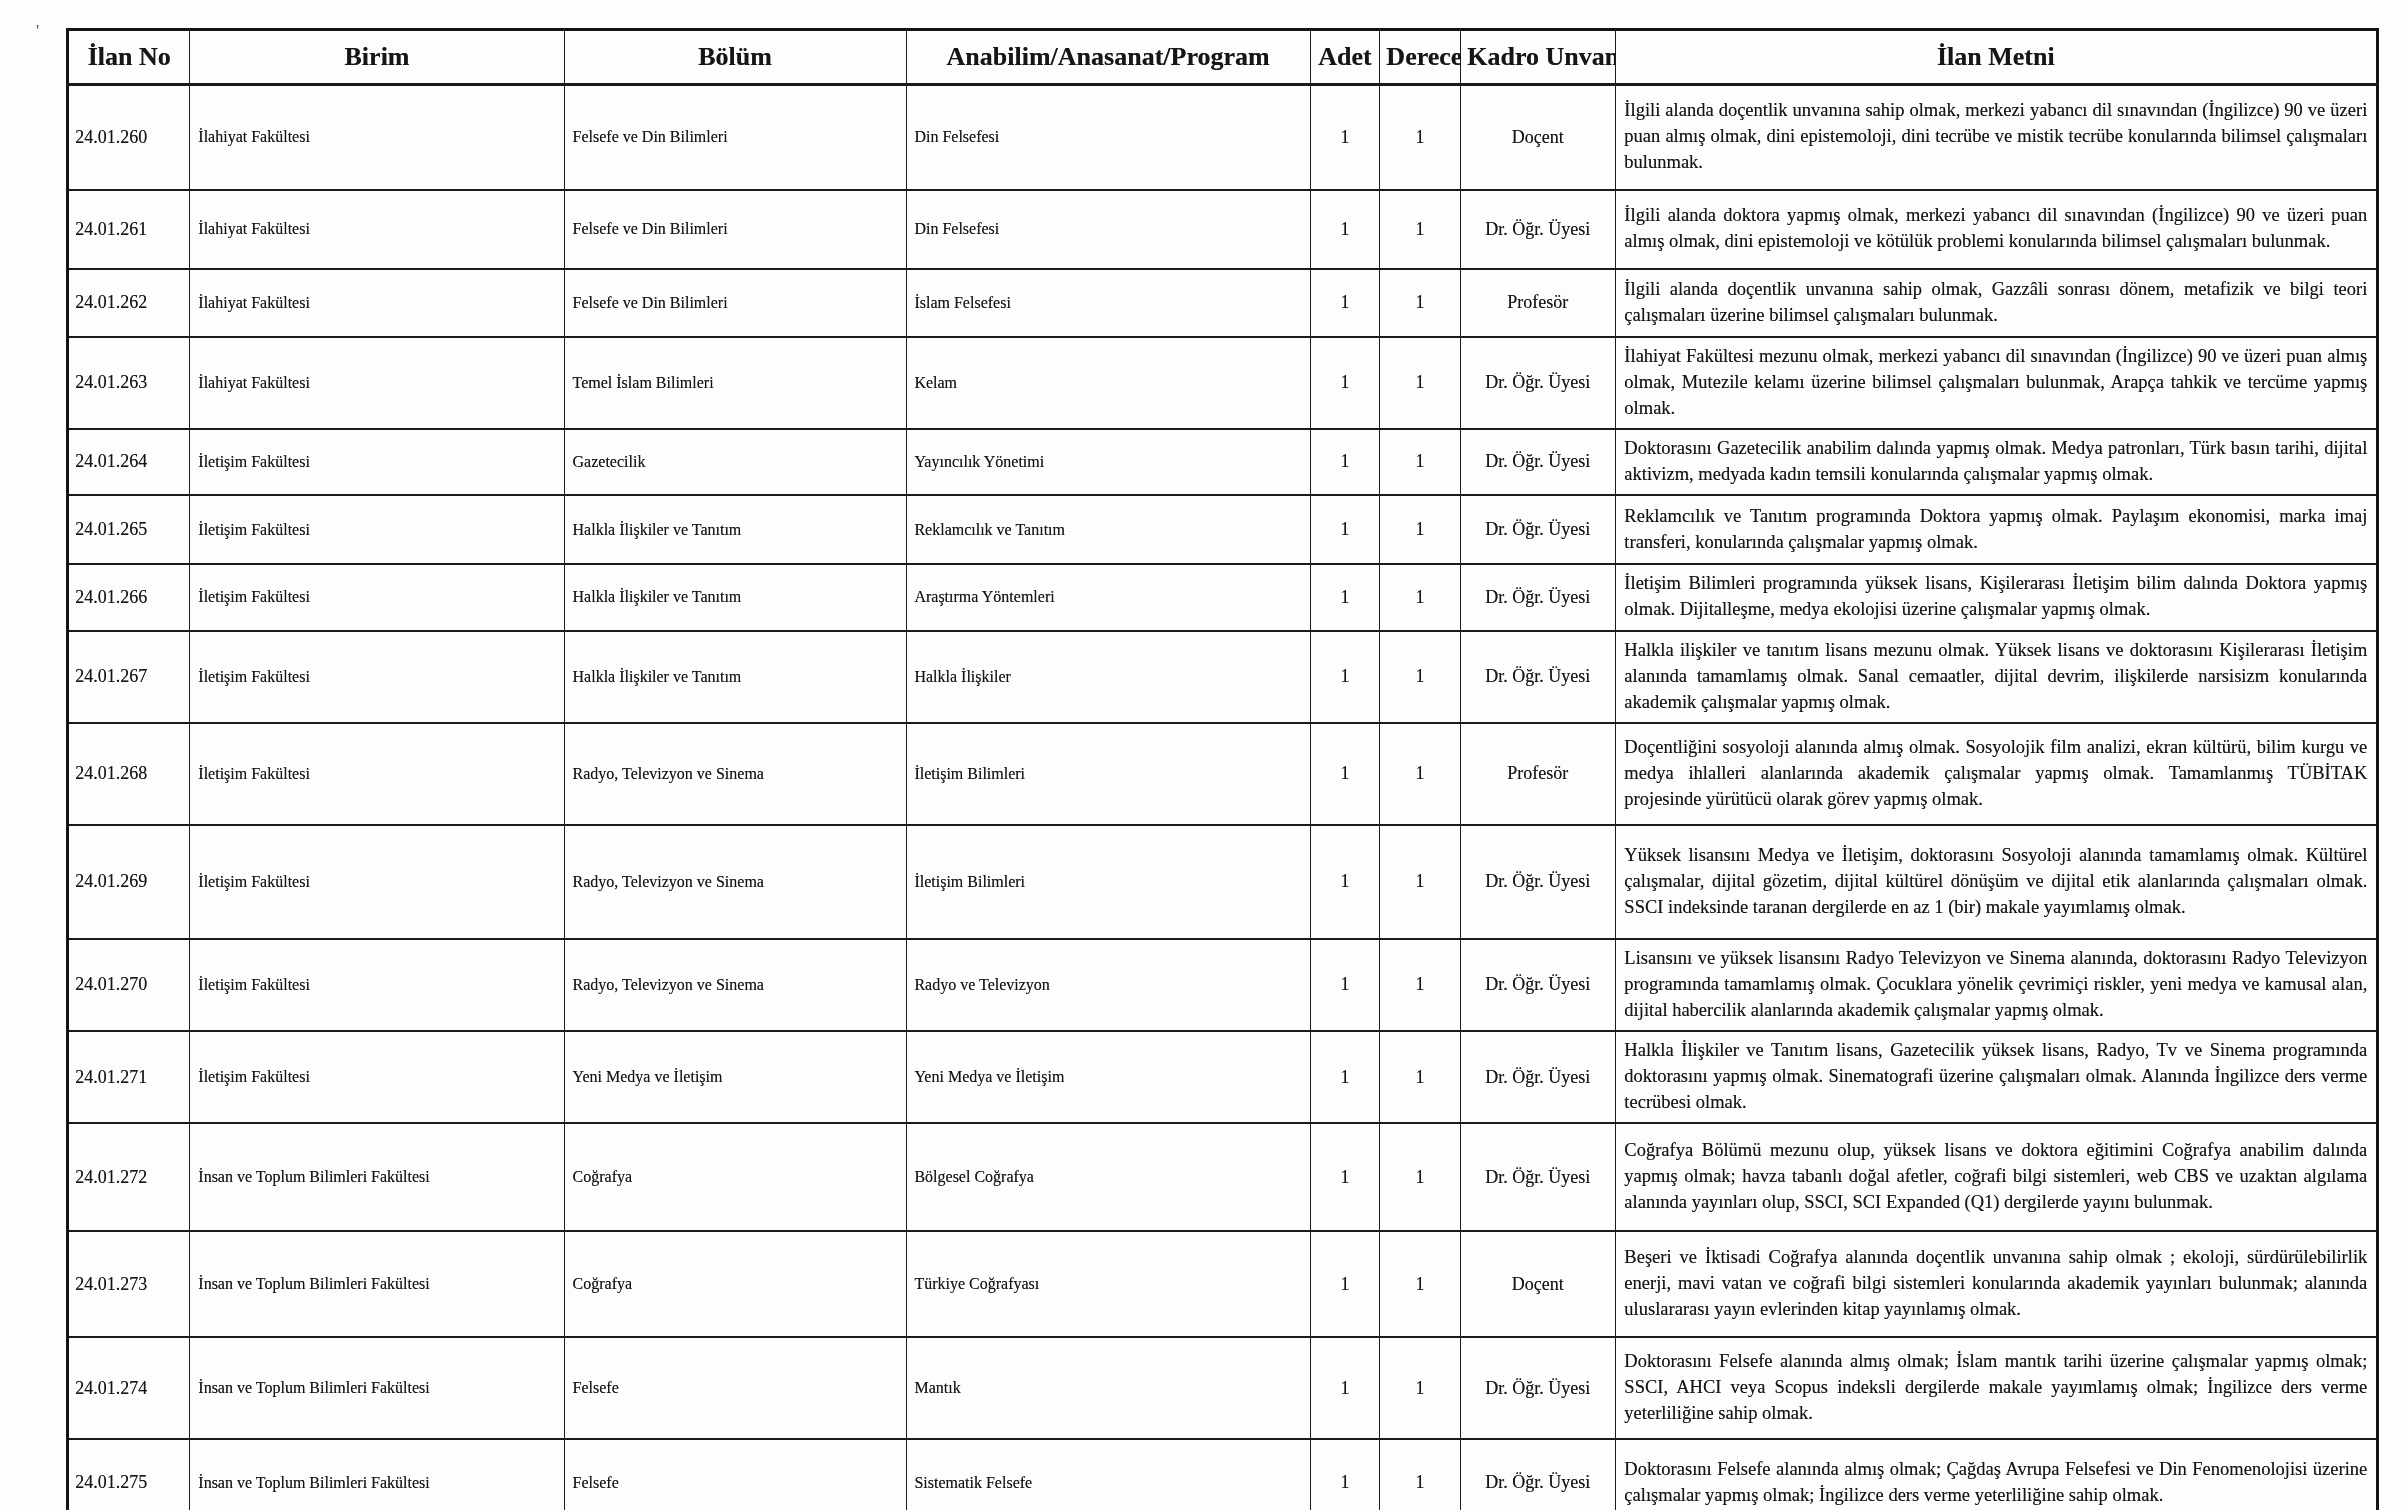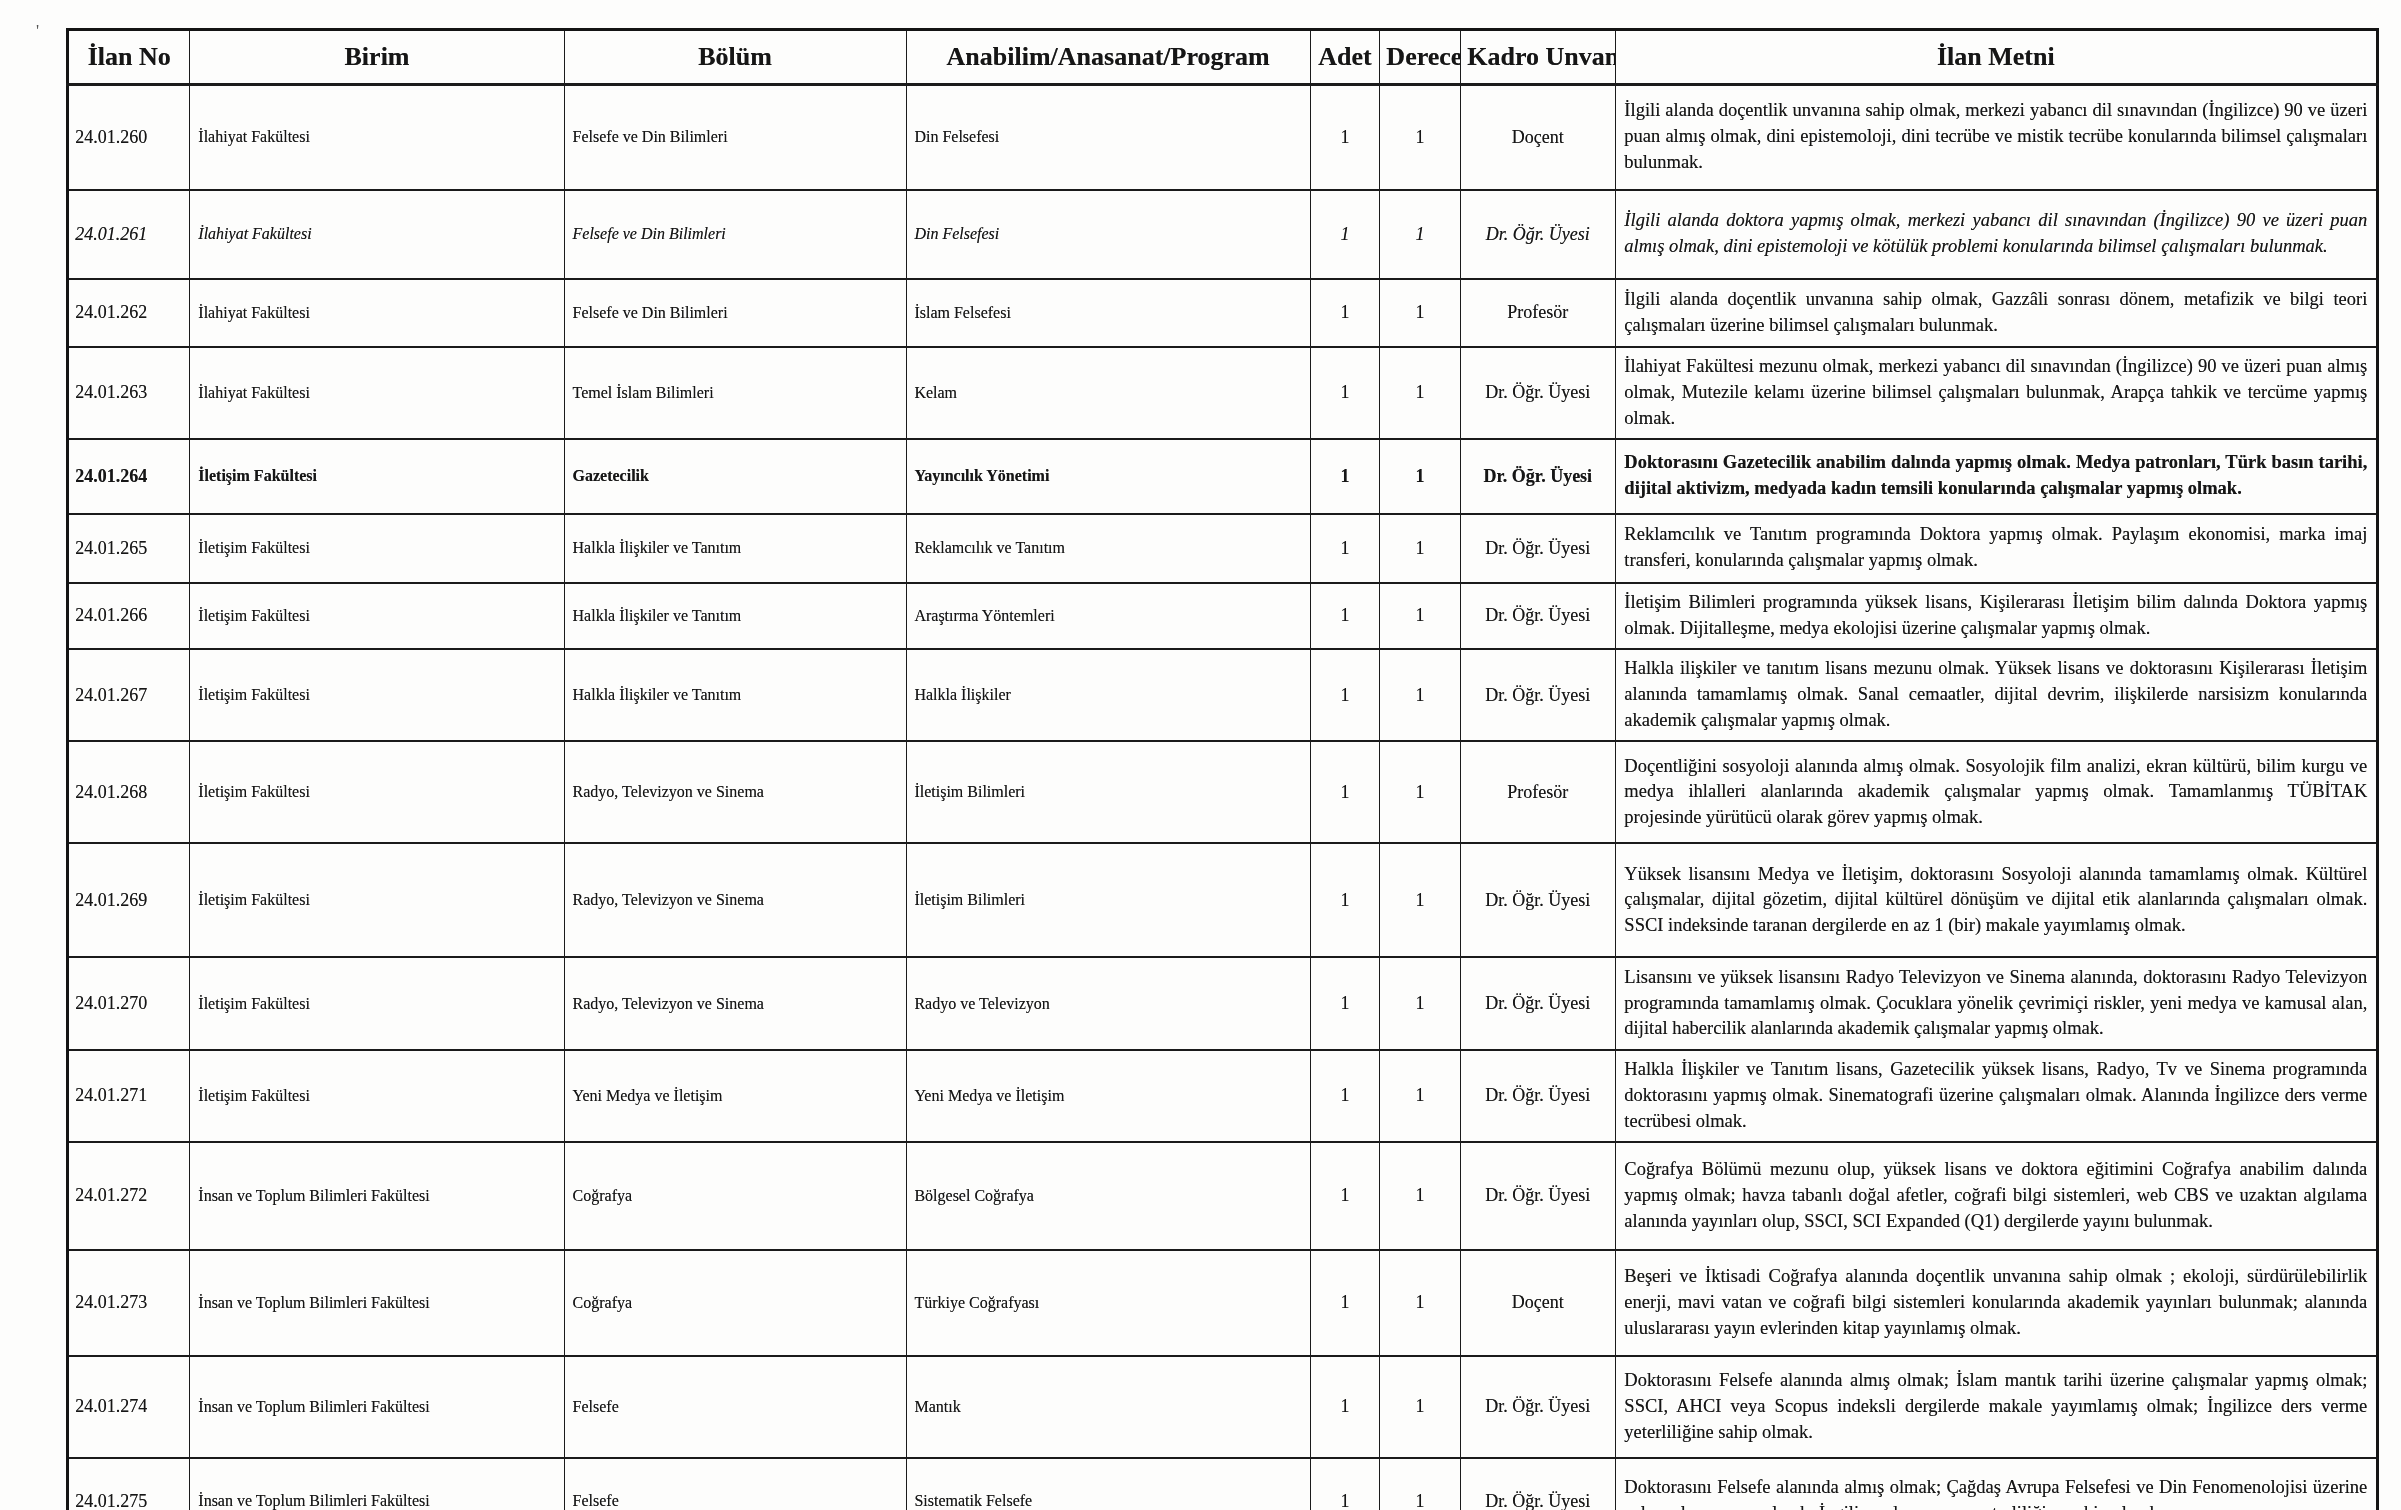--- a/index.html
+++ b/index.html
@@ -59,24 +59,24 @@
   td.c-left { text-align: left;   font-size: 16px; padding-left: 7.9px; }
   td.c-mid  { text-align: center; font-size: 18px; white-space: nowrap; }
   td.c-metni {
     text-align: justify;
     font-size: 18.5px;
     line-height: 1.4;
     padding: 6.3px 8.7px;
   }
   
   tbody tr:nth-child(1)  { height: 105px; }
-  tbody tr:nth-child(2)  { height: 89px; font-style: italic; }
+  tbody tr:nth-child(2)  { height: 79px; }
   tbody tr:nth-child(3)  { height: 68px;  }
   tbody tr:nth-child(4)  { height: 80px; }
-  tbody tr:nth-child(5)  { height: 75px; font-weight: bold;  }
+  tbody tr:nth-child(5)  { height: 66px;  }
   tbody tr:nth-child(6)  { height: 69px;  }
   tbody tr:nth-child(7)  { height: 60px;  }
   tbody tr:nth-child(8)  { height: 90px; }
   tbody tr:nth-child(9)  { height: 102px; }
   tbody tr:nth-child(10) { height: 114px; }
   tbody tr:nth-child(11) { height: 87px; }
   tbody tr:nth-child(12) { height: 73px;  }
   tbody tr:nth-child(13) { height: 108px; }
   tbody tr:nth-child(14) { height: 106px; }
   tbody tr:nth-child(15) { height: 102px; }

